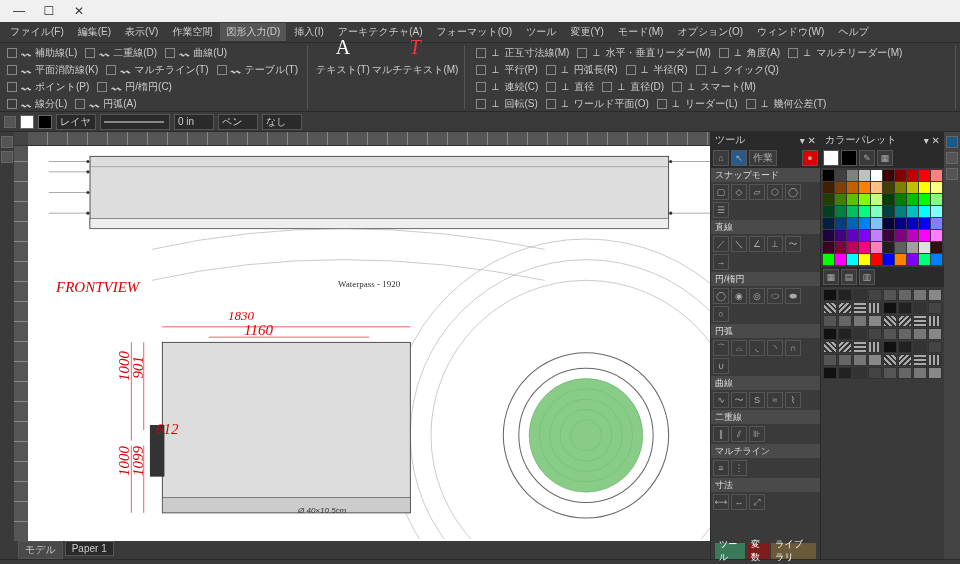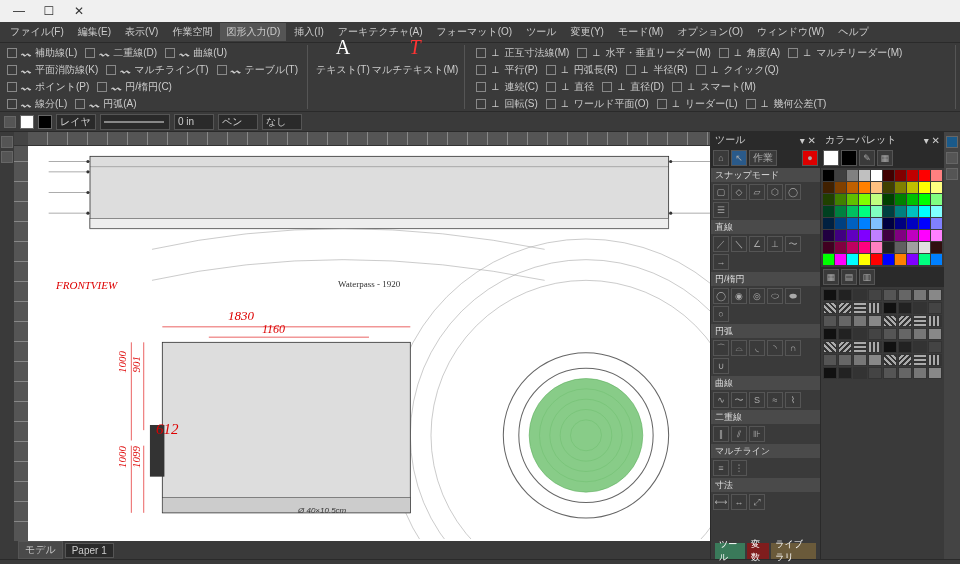--- a/index.html
+++ b/index.html
@@ -29,23 +29,23 @@
 .left-edge{width:14px;background:#3a3a3a;display:flex;flex-direction:column;align-items:center;padding-top:4px;gap:3px}
 .edge-btn{width:12px;height:12px;background:#555;border:1px solid #666}
 .canvas-wrap{flex:1;display:flex;flex-direction:column;background:#fff}
 .ruler-h{height:14px;background:#555;border-bottom:1px solid #333;display:flex}
 .ruler-h-corner{width:14px;background:#444}
 .ruler-h-ticks{flex:1;background:repeating-linear-gradient(90deg,#555,#555 19px,#888 19px,#888 20px)}
 .canvas-body{flex:1;display:flex}
 .ruler-v{width:14px;background:#555;background-image:repeating-linear-gradient(0deg,#555,#555 19px,#888 19px,#888 20px)}
 .canvas{flex:1;background:#fff;position:relative;overflow:hidden}
 .drawing{position:absolute;inset:0}
-.dim-red{color:#d00;font-style:italic;font-family:serif;position:absolute;font-size:11px}
+.dim-red{color:#d00;font-style:italic;font-family:serif;position:absolute;font-size:15px}
 .dim-red.v{writing-mode:vertical-rl;transform:rotate(180deg)}
-.tabs{height:18px;background:#3a3a3a;display:flex;align-items:center;padding:0 4px;gap:2px}
+.tabs{height:18px;background:#3a3a3a;display:flex;align-items:flex-start;padding:0 4px;gap:2px}
 .tab{padding:1px 6px;background:#2a2a2a;border:1px solid #555;color:#ccc}
 .tab.active{background:#4a4a4a}
 .right{width:250px;background:#3a3a3a;display:flex}
 .tools-panel{width:110px;border-left:1px solid #2a2a2a;display:flex;flex-direction:column}
 .palette-panel{width:124px;border-left:1px solid #2a2a2a;display:flex;flex-direction:column}
 .right-edge{width:16px;background:#444;display:flex;flex-direction:column;align-items:center;padding-top:4px;gap:4px}
 .panel-hdr{height:16px;background:#2a2a2a;display:flex;align-items:center;padding:0 4px;justify-content:space-between;color:#ccc}
 .panel-sec-hdr{height:14px;background:#4a4a4a;padding:0 4px;display:flex;align-items:center;color:#ddd;font-size:9px}
 .tool-grid{display:flex;flex-wrap:wrap;padding:2px;gap:2px}
 .tool-btn{width:16px;height:16px;background:#3a3a3a;border:1px solid #555;display:flex;align-items:center;justify-content:center;font-size:9px;color:#aaa}
@@ -340,21 +340,21 @@
               <circle cx="58" cy="25" r="1.5"></circle>
             <circle cx="58" cy="45" r="1.5"></circle>
               <circle cx="58" cy="65" r="1.5"></circle>
             <circle cx="622" cy="15" r="1.5"></circle>
               <circle cx="622" cy="65" r="1.5"></circle>
           </g>
         </svg>
         <span class="dim-red" style="left:28px;top:133px">FRONTVIEW</span>
         <span class="dim-red" style="left:310px;top:133px;color:#333;font-style:normal;font-size:9px">Waterpass - 1920</span>
         <span class="dim-red" style="left:200px;top:162px;font-size:13px">1830</span>
-        <span class="dim-red" style="left:234px;top:176px;font-size:12px">1160</span>
+        <span class="dim-red" style="left:216px;top:176px;font-size:15px">1160</span>
         <span class="dim-red v" style="left:88px;top:205px">1000</span>
         <span class="dim-red v" style="left:102px;top:210px">901</span>
         <span class="dim-red v" style="left:88px;top:300px">1000</span>
         <span class="dim-red v" style="left:102px;top:300px">1099</span>
         <span class="dim-red" style="left:128px;top:275px;font-size:15px">612</span>
         <span style="position:absolute;left:270px;top:360px;font-size:8px;color:#333;font-style:italic">Ø 40×10.5cm</span>
       </div>
     </div>
     <div class="tabs">
       <div class="tab active">モデル</div>

